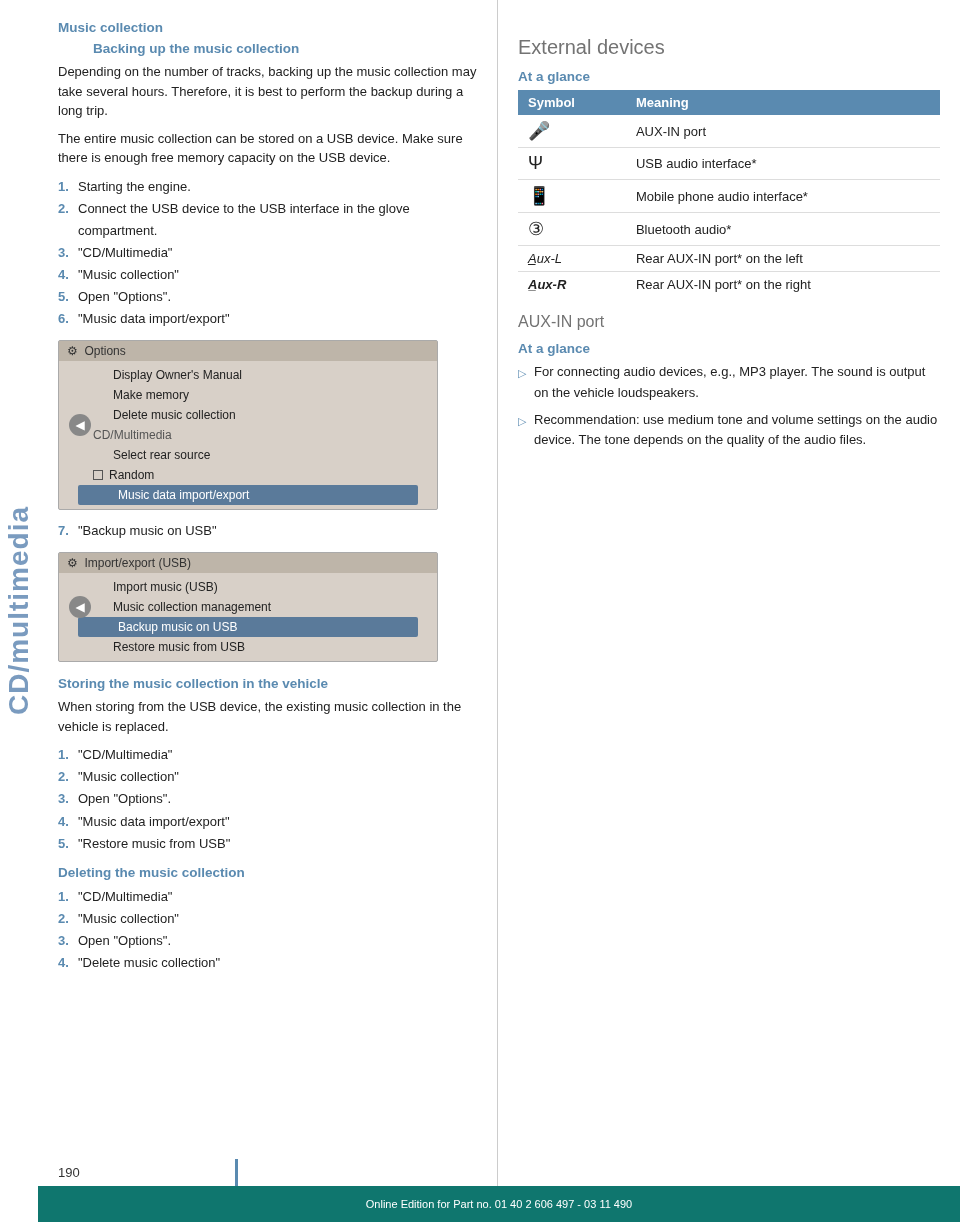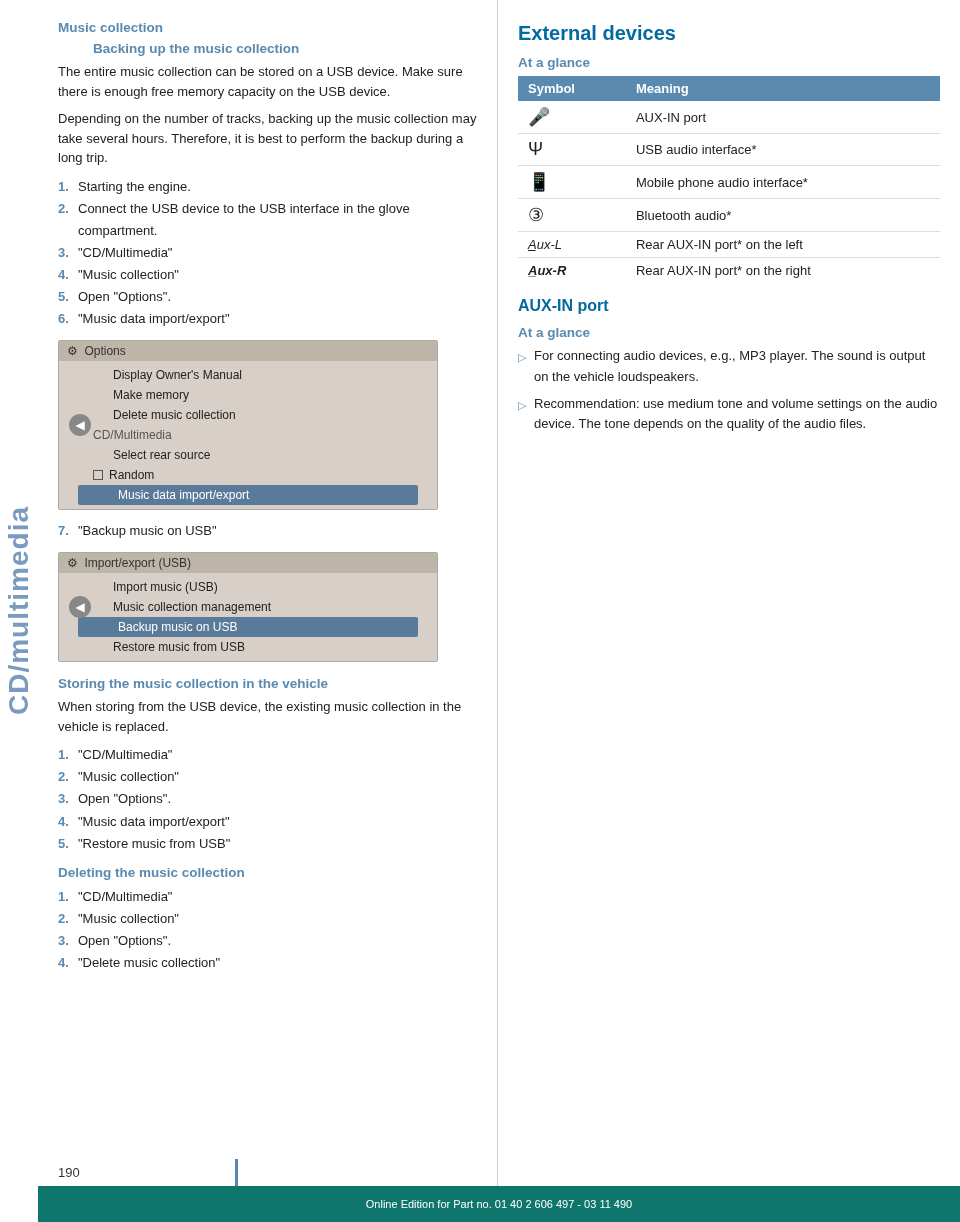--- a/index.html
+++ b/index.html
@@ -61,24 +61,24 @@
     
     .section-title {
       font-size: 13.5px;
       font-weight: bold;
       color: #5a8ab0;
       margin-bottom: 6px;
     }
 
     .main-section-title {
       font-size: 20px;
-      font-weight: bold;
-      color: #0369a1;
+      font-weight: normal;
+      color: #737373;
       margin-bottom: 10px;
-      margin-top: 2px;
+      margin-top: 16px;
     }
 
     .subsection-title {
       font-size: 13.5px;
       font-weight: bold;
       color: #5a8ab0;
       margin-bottom: 6px;
       margin-top: 10px;
     }
 
@@ -274,22 +274,22 @@
 </div>
 
 <div class="content">
 
   <div class="left-col">
 
     <div class="section-title">Music collection</div>
 
     <div class="subsection-title" style="margin-top:4px;margin-left:35px;">Backing up the music collection</div>
 
+    <p>Depending on the number of tracks, backing up the music collection may take several hours. Therefore, it is best to perform the backup during a long trip.</p>
     <p>The entire music collection can be stored on a USB device. Make sure there is enough free memory capacity on the USB device.</p>
-    <p>Depending on the number of tracks, backing up the music collection may take several hours. Therefore, it is best to perform the backup during a long trip.</p>
 
     <ul class="num-list">
       <li>
         <span class="n">1.</span>
         <span>Starting the engine.</span>
       </li>
       <li>
         <span class="n">2.</span>
         <span>Connect the USB device to the USB interface in the glove compartment.</span>
       </li>

